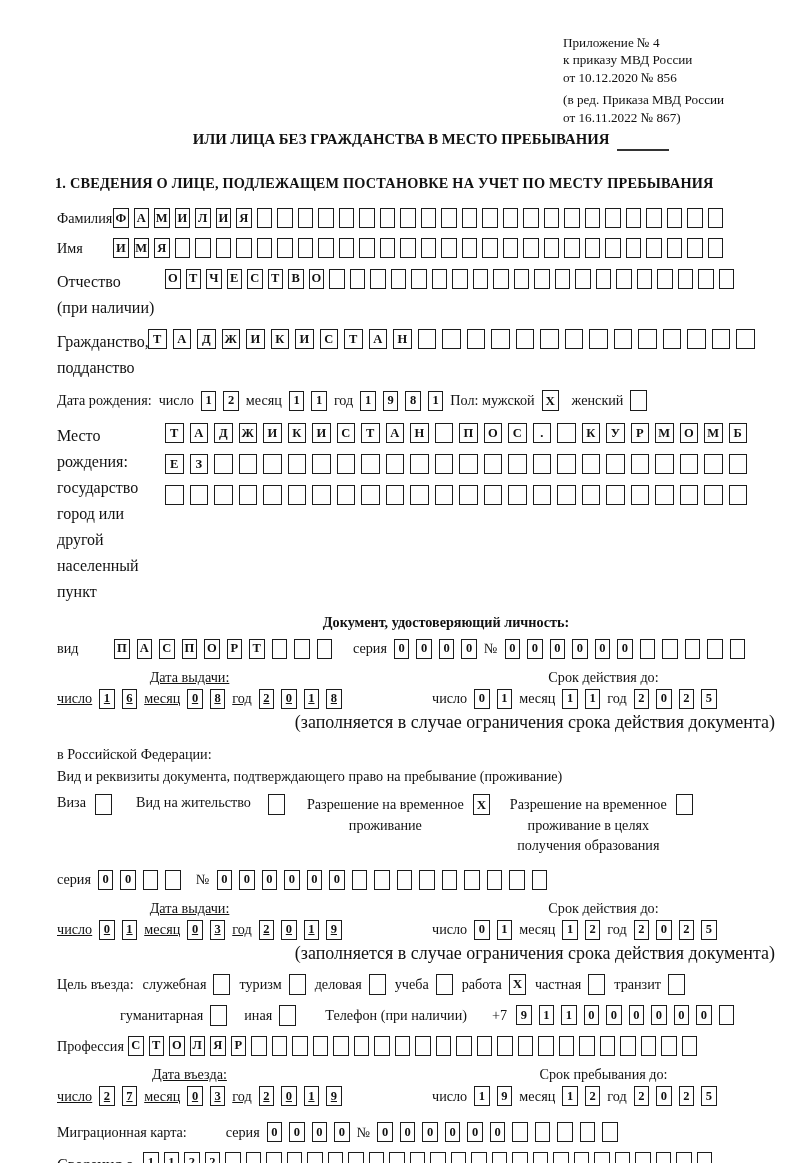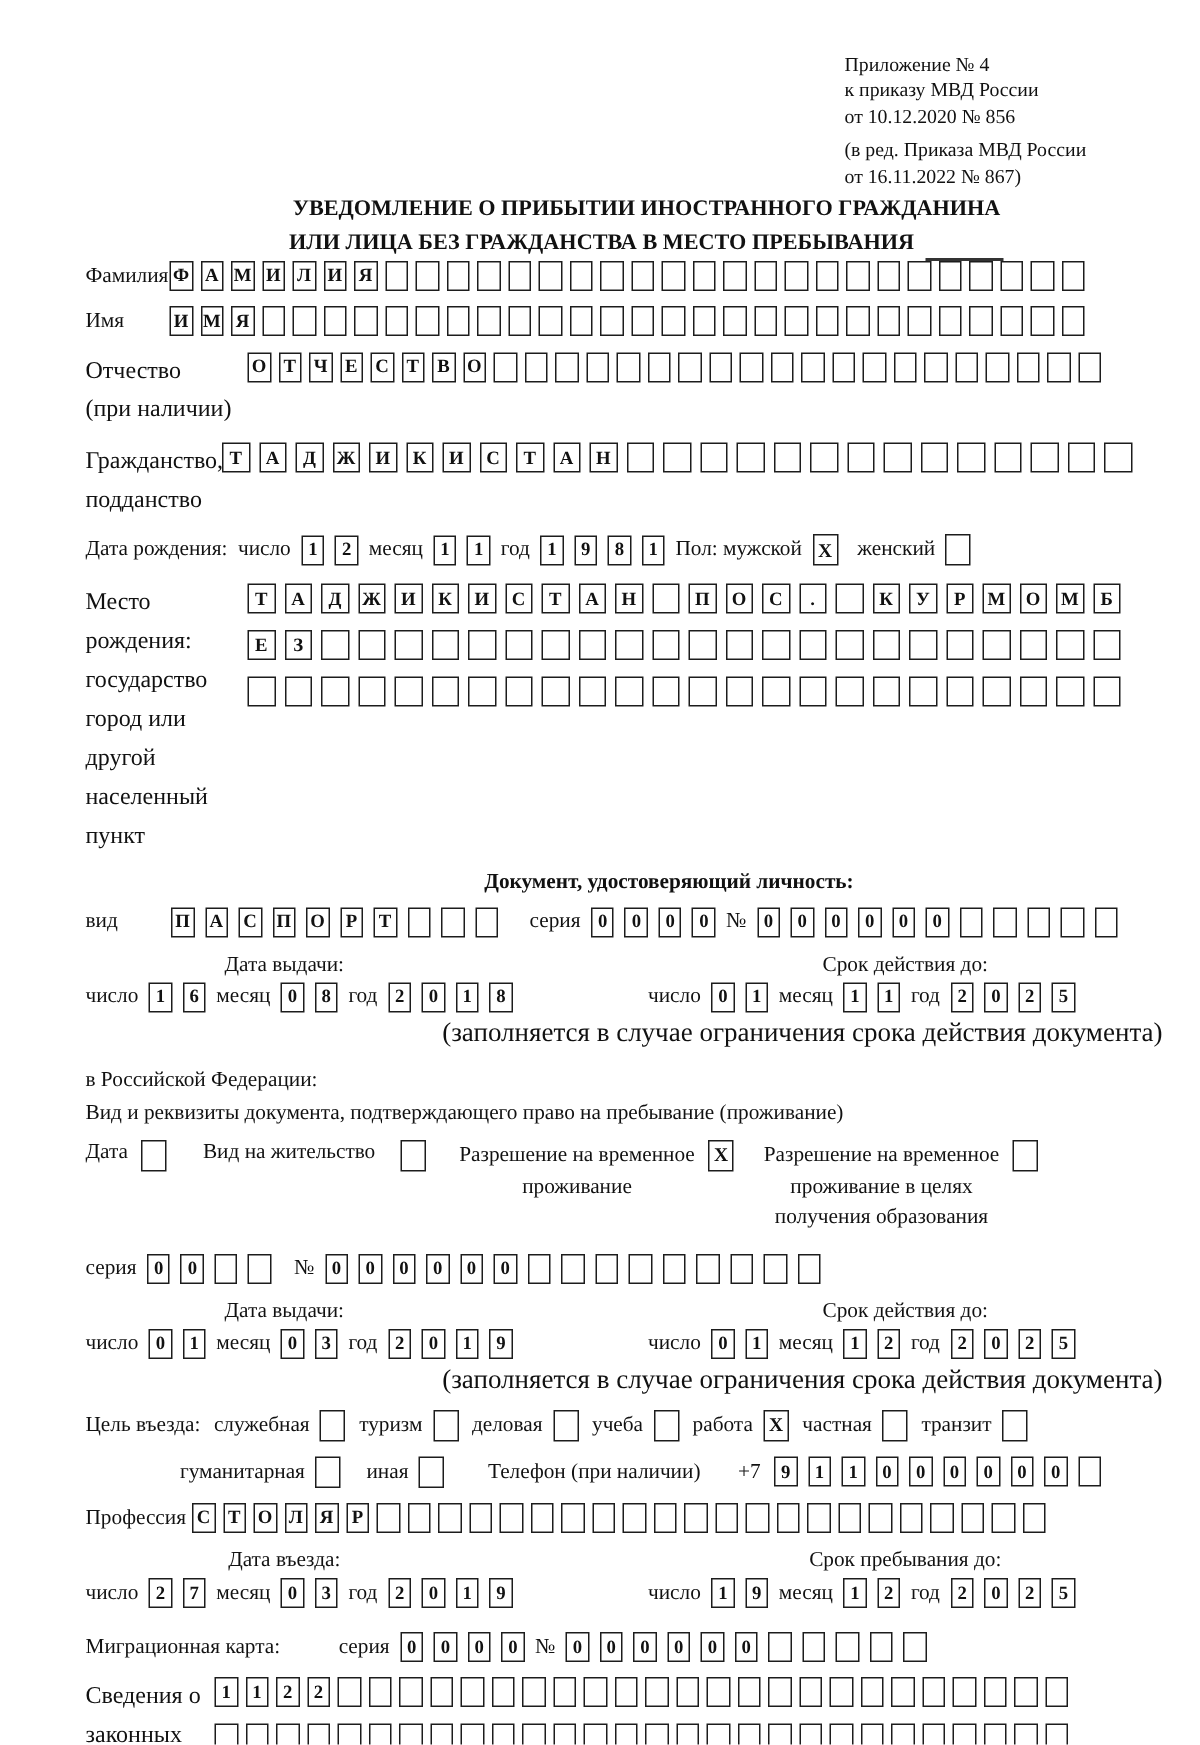--- a/index.html
+++ b/index.html
@@ -17,21 +17,21 @@
   .lblblock{font-size:16px;line-height:1.62;flex:0 0 auto;}
   .cells{display:flex;gap:5px;flex-wrap:nowrap;}
   .cell{flex:0 0 auto;box-sizing:border-box;width:15.5px;height:20px;border:1.8px solid #1c1c1c;display:flex;align-items:center;justify-content:center;font-size:12.5px;font-weight:600;background:#fff;}
   .cells.wide{gap:6px}.cells.wide .cell{width:18.5px;}
   .cells.date{gap:7px;}
   .cb .cell{width:17px;height:21px;font-size:13px;}
   .w55{width:56px;} .w71{width:71px;} .w88{width:91px;} .w105{width:108px;} .w86{width:86px;}
   .stack{display:flex;flex-direction:column;gap:11px;}
   .center-bold{text-align:center;font-weight:bold;font-size:14.2px;margin:4px 0 8px 60px;}
   .halves{display:flex;margin-bottom:2px;}
-  .half-l{flex:0 0 375px;} .half-r{flex:1 1 auto;}
+  .half-l{flex:0 0 375px;text-decoration:underline;} .half-r{flex:1 1 auto;}
   .dg-title{font-size:14.2px;text-align:center;margin-bottom:3px;}
   .dg{display:flex;align-items:center;gap:7px;font-size:14.2px;}
   .dg .cells{gap:7px;}
   .note{font-size:18px;text-align:right;margin:3px 0 10px 0;}
   .plain{font-size:14.2px;line-height:1.6;}
   .viza-row{display:flex;align-items:flex-start;gap:10px;margin:6px 0 14px 0;font-size:14.2px;}
   .viza-item{display:flex;align-items:flex-start;gap:9px;}
   .viza-text{text-align:center;line-height:1.45;}
   .purp{display:flex;align-items:center;gap:7px;font-size:14.2px;}
   .rowgap{gap:9px;}
@@ -46,27 +46,27 @@
   <div class="hdr">
     <div>Приложение № 4</div>
     <div>к приказу МВД России</div>
     <div>от 10.12.2020 № 856</div>
     <div class="grp2">(в ред. Приказа МВД России</div>
     <div>от 16.11.2022 № 867)</div>
   </div>
 
 
   <div class="title">
-    <div>УВЕДОМЛЕНИЕ О ПРИБЫТИИ ИНОСТРАННОГО ГРАЖДАНИНА</div>
     <div class="l2wrap">
       <span>ИЛИ ЛИЦА БЕЗ ГРАЖДАНСТВА В МЕСТО ПРЕБЫВАНИЯ</span>
       <span class="blank-line"></span>
     </div>
   </div>
 
+  <div class="sec-head">1. СВЕДЕНИЯ О ЛИЦЕ, ПОДЛЕЖАЩЕМ ПОСТАНОВКЕ НА УЧЕТ ПО МЕСТУ ПРЕБЫВАНИЯ</div>
 
   <div class="row">
     <span class="lbl w55">Фамилия</span>
     <span class="cells">
         <span class="cell">Ф</span>
         <span class="cell">А</span>
         <span class="cell">М</span>
         <span class="cell">И</span>
         <span class="cell">Л</span>
         <span class="cell">И</span>
@@ -407,21 +407,21 @@
       </div>
     </div>
   </div>
   <div class="note">(заполняется в случае ограничения срока действия документа)</div>
 
   <div class="plain mt4">в Российской Федерации:</div>
   <div class="plain">Вид и реквизиты документа, подтверждающего право на пребывание (проживание)</div>
 
   <div class="viza-row">
     <span class="viza-item">
-      <span>Дата</span>
+      <span>Виза</span>
       <span class="cells cb">
           <span class="cell"></span>
         </span>
     </span>
     <span class="viza-item" style="margin-left:14px">
       <span>Вид на жительство</span>
       <span class="cells cb" style="margin-left:8px">
           <span class="cell"></span>
         </span>
     </span>

